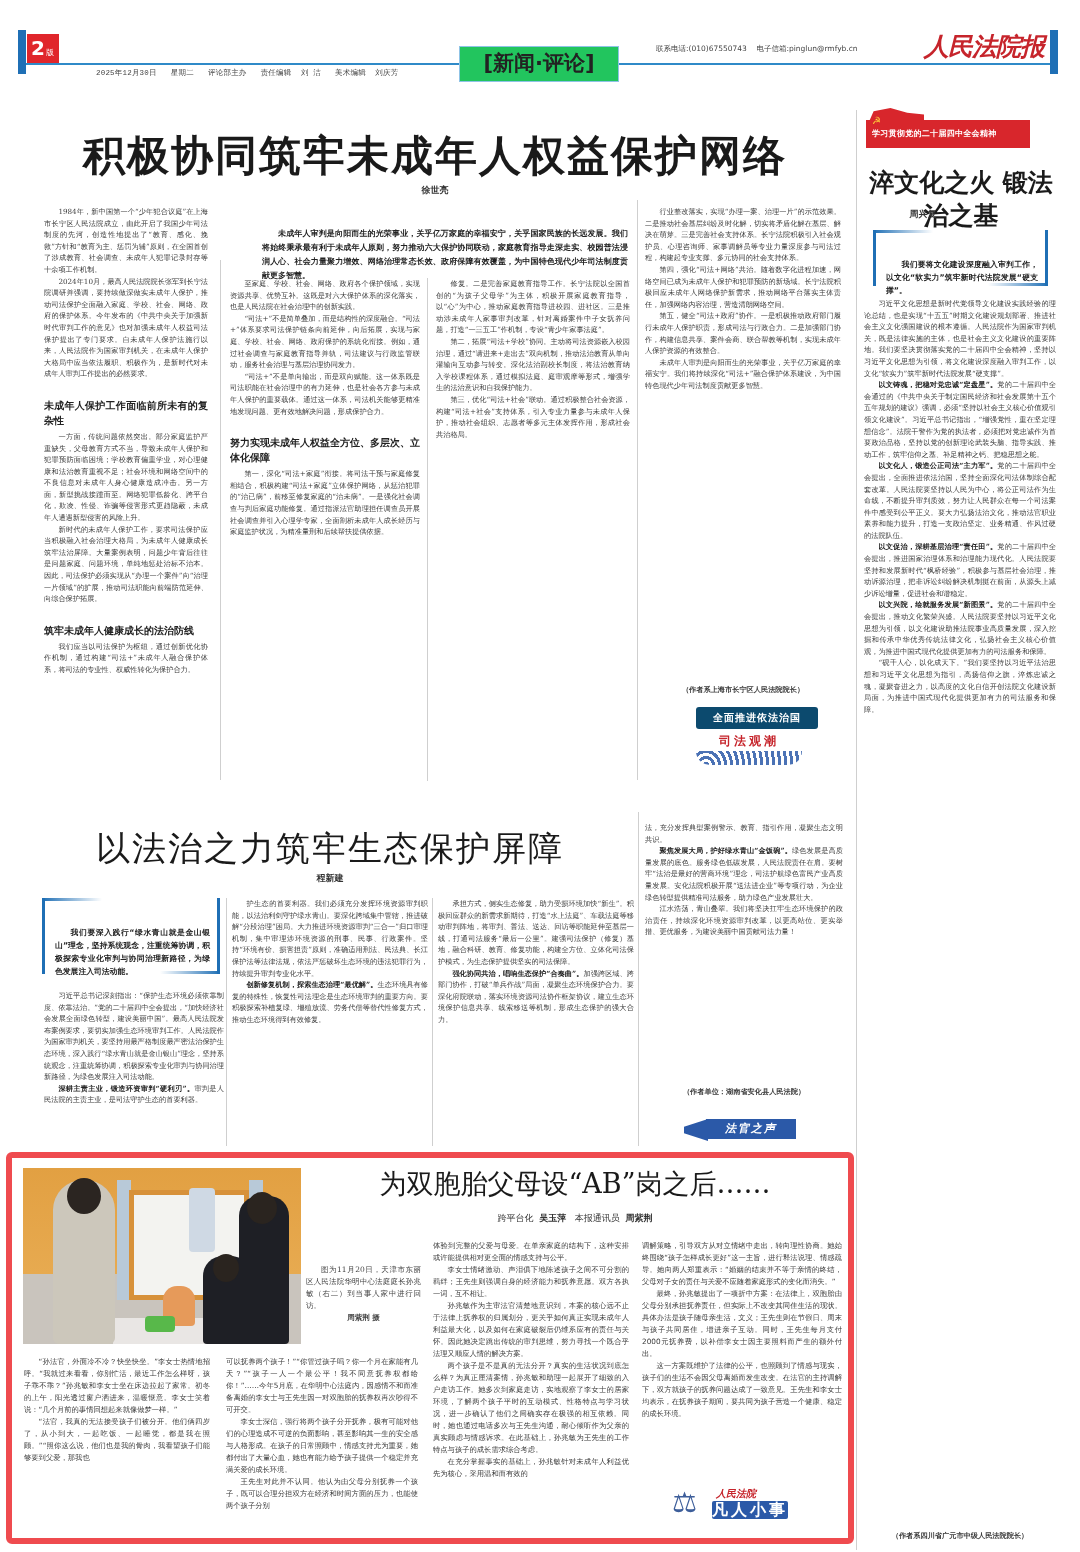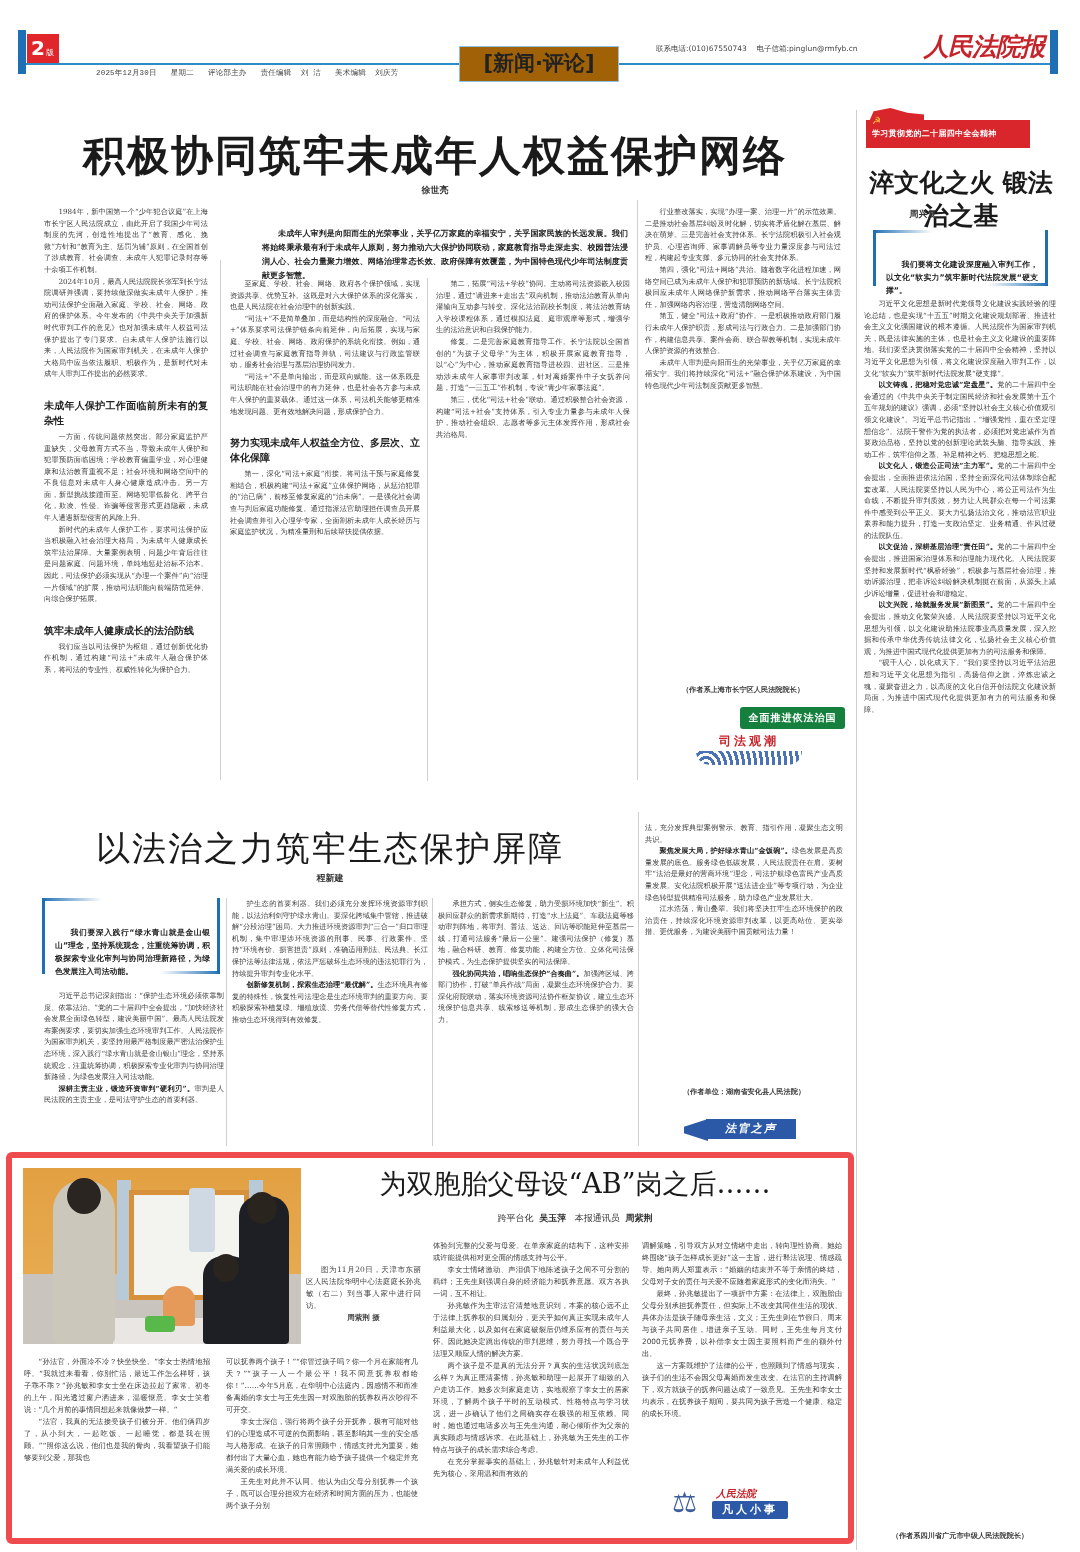--- a/index.html
+++ b/index.html
@@ -7,21 +7,21 @@
   body { position: relative; font-family: "DejaVu Serif", "Liberation Serif", serif; color: #2a2a2a; }
 
   
   .mast { position: absolute; left: 18px; top: 30px; width: 1040px; height: 46px; }
   .mast .leftbar { position: absolute; left: 0; top: 0; width: 8px; height: 44px; background: #1f6fb5; }
   .mast .rightbar { position: absolute; right: 0; top: 0; width: 8px; height: 44px; background: #1f6fb5; }
   .mast .rule { position: absolute; left: 8px; right: 8px; top: 33px; height: 2px; background: #2f8ac8; }
   .mast .page-badge { position: absolute; left: 9px; top: 4px; width: 32px; height: 29px; background: #e0262b; color: #fff; font-family: "DejaVu Sans", sans-serif; font-weight: bold; font-size: 20px; line-height: 29px; padding-left: 4px; }
   .mast .page-badge small { font-size: 8px; font-weight: normal; margin-left: 1px; }
   .mast .meta { position: absolute; left: 78px; top: 14px; font-family: Liberation Mono, monospace; font-size: 7.5px; color: #444; letter-spacing: 0.2px; margin-top: 24px; }
-  .mast .section { position: absolute; left: 441px; top: 16px; width: 160px; height: 36px; border: 1.5px solid #8fc3e6; background: #a16207; font-family: "DejaVu Sans", sans-serif; font-weight: bold; font-size: 21px; text-align: center; line-height: 32px; color: #222; }
+  .mast .section { position: absolute; left: 441px; top: 16px; width: 160px; height: 36px; border: 1.5px solid #8fc3e6; background: #22c55e; font-family: "DejaVu Sans", sans-serif; font-weight: bold; font-size: 21px; text-align: center; line-height: 32px; color: #222; }
   .mast .contact { position: absolute; left: 638px; top: 14px; font-family: "DejaVu Sans", sans-serif; font-size: 7.5px; color: #444; }
   .mast .logo { position: absolute; right: 14px; top: 0px; font-family: "DejaVu Serif", serif; font-style: italic; font-weight: bold; font-size: 25px; color: #c6242b; letter-spacing: -1px; }
 
   
   .headline { position: absolute; font-family: "DejaVu Serif", serif; font-weight: bold; color: #1a1a1a; text-align: center; letter-spacing: 2px; }
   .byline { position: absolute; font-family: "DejaVu Sans", sans-serif; font-size: 9px; font-weight: bold; color: #333; text-align: center; }
   .col { position: absolute; font-size: 7.2px; line-height: 11.6px; color: #3a3a3a; text-align: justify; overflow: hidden; }
   .col p { text-indent: 2em; }
   .col .sub { font-family: "DejaVu Sans", sans-serif; font-weight: bold; font-size: 10px; line-height: 15px; text-indent: 0; margin: 18px 0 3px; color: #222; }
   .col .lead { font-weight: bold; color: #222; }
@@ -34,32 +34,32 @@
   .banner .flag { position: absolute; left: 2px; top: -12px; width: 56px; height: 16px; background: #d8262c; clip-path: polygon(0 100%, 10% 20%, 40% 0, 70% 30%, 100% 40%, 100% 100%); }
   .banner .star { position: absolute; left: 6px; top: -5px; color: #ffd23a; font-size: 10px; }
   .banner .txt { position: absolute; left: 6px; top: 8px; color: #fff; font-family: "DejaVu Sans", sans-serif; font-weight: bold; font-size: 8px; letter-spacing: 0.3px; }
 
   .quote-box { position: absolute; border-left: 3px solid #1f6fb5; border-right: 3px solid #1f6fb5; }
   .quote-box::before { content: ""; position: absolute; left: -3px; top: 0; width: 60px; height: 3px; background: linear-gradient(90deg, #1f6fb5, rgba(31,111,181,0)); }
   .quote-box::after { content: ""; position: absolute; right: -3px; bottom: 0; width: 60px; height: 3px; background: linear-gradient(270deg, #1f6fb5, rgba(31,111,181,0)); }
 
   
   .badge-lawnation { position: absolute; left: 696px; top: 707px; width: 106px; height: 65px; }
-  .badge-lawnation .top { width: 105px; height: 22px; background: #15803d; color: #fff; font-family: "DejaVu Sans", sans-serif; font-weight: bold; font-size: 10px; text-align: center; line-height: 22px; letter-spacing: 1px; border-radius: 3px; margin-left: 44px; }
+  .badge-lawnation .top { width: 122px; height: 22px; background: #0c4a6e; color: #fff; font-family: "DejaVu Sans", sans-serif; font-weight: bold; font-size: 10px; text-align: center; line-height: 22px; letter-spacing: 1px; border-radius: 3px; }
   .badge-lawnation .mid { margin-top: 4px; text-align: center; font-family: "DejaVu Serif", serif; font-weight: bold; color: #c6242b; font-size: 12px; letter-spacing: 3px; }
   .badge-lawnation .waves { height: 14px; margin-top: 1px; background: repeating-radial-gradient(circle at 10px 14px, #2b59a8 0 3px, #fff 3px 6px); border-radius: 0 0 20px 20px; opacity: 0.85; }
 
   .badge-judge { position: absolute; left: 684px; top: 1115px; width: 118px; height: 28px; }
   .badge-judge .horn { position: absolute; left: 0; top: 4px; width: 24px; height: 22px; background: #2b59a8; clip-path: polygon(0 35%, 100% 0, 100% 100%, 0 65%); }
   .badge-judge .body { position: absolute; left: 22px; top: 4px; width: 90px; height: 20px; background: #2b59a8; color: #fff; font-family: "DejaVu Serif", serif; font-style: italic; font-weight: bold; font-size: 11px; line-height: 20px; text-align: center; letter-spacing: 2px; }
 
   .badge-story { position: absolute; left: 672px; top: 1485px; width: 118px; height: 40px; }
   .badge-story .scale { position: absolute; left: 0; top: 2px; font-size: 28px; color: #3d5e9a; line-height: 32px; }
   .badge-story .top { position: absolute; left: 44px; top: 2px; font-family: "DejaVu Serif", serif; font-style: italic; font-weight: bold; font-size: 10px; color: #c6242b; }
-  .badge-story .bot { position: absolute; left: 40px; top: 16px; width: 76px; height: 18px; background: #2b59a8; color: #fff; font-family: "DejaVu Serif", serif; font-weight: bold; font-size: 11px; line-height: 18px; text-align: center; letter-spacing: 3px; border-radius: 2px; }
+  .badge-story .bot { position: absolute; left: 40px; top: 16px; width: 76px; height: 18px; background: #2b59a8; color: #fff; font-family: "DejaVu Serif", serif; font-weight: bold; font-size: 16px; line-height: 18px; text-align: center; letter-spacing: 3px; border-radius: 2px; }
 
   
   .feature { position: absolute; left: 6px; top: 1152px; width: 848px; height: 392px; border: 6px solid #ef4b4f; border-radius: 6px; }
   .photo { position: absolute; left: 23px; top: 1168px; width: 278px; height: 176px; overflow: hidden; background: #e8a64a; }
   .photo .wall { position: absolute; left: 0; top: 0; width: 100%; height: 100%; background: linear-gradient(180deg, #e2a042 0%, #e7aa50 60%, #c9c4bd 60%); }
   .photo .window { position: absolute; left: 106px; top: 22px; width: 120px; height: 110px; background: #f3f3f0; border: 5px solid #d7913a; }
   .photo .curtain-l { position: absolute; left: 94px; top: 12px; width: 14px; height: 120px; background: #b8c9d8; }
   .photo .curtain-r { position: absolute; left: 226px; top: 12px; width: 14px; height: 120px; background: #b8c9d8; }
   .photo .person1 { position: absolute; left: 30px; top: 12px; width: 62px; height: 164px; background: #ccc7bb; border-radius: 30px 30px 6px 6px; }
   .photo .person1 .head { position: absolute; left: 14px; top: -2px; width: 34px; height: 36px; background: #2b2521; border-radius: 50%; }
@@ -122,22 +122,22 @@
 <div class="col" style="left:230px; top:278px; width:190px; height:503px;">
   <p>至家庭、学校、社会、网络、政府各个保护领域，实现资源共享、优势互补。这既是对六大保护体系的深化落实，也是人民法院在社会治理中的创新实践。</p>
   <p>“司法+”不是简单叠加，而是结构性的深度融合。“司法+”体系要求司法保护链条向前延伸，向后拓展，实现与家庭、学校、社会、网络、政府保护的系统化衔接。例如，通过社会调查与家庭教育指导并轨，司法建议与行政监管联动，服务社会治理与基层治理协同发力。</p>
   <p>“司法+”不是单向输出，而是双向赋能。这一体系既是司法职能在社会治理中的有力延伸，也是社会各方参与未成年人保护的重要载体。通过这一体系，司法机关能够更精准地发现问题、更有效地解决问题，形成保护合力。</p>
   <div class="sub">努力实现未成年人权益全方位、多层次、立体化保障</div>
   <p>第一，深化“司法+家庭”衔接。将司法干预与家庭修复相结合，积极构建“司法+家庭”立体保护网络，从惩治犯罪的“治已病”，前移至修复家庭的“治未病”。一是强化社会调查与判后家庭功能修复。通过指派法官助理担任调查员开展社会调查并引入心理学专家，全面剖析未成年人成长经历与家庭监护状况，为精准量刑和后续帮扶提供依据。</p>
 </div>
 <div class="vr" style="left:427px; top:278px; height:503px;"></div>
 
 <div class="col" style="left:436px; top:278px; width:194px; height:503px;">
+  <p>修复。二是完善家庭教育指导工作。长宁法院以全国首创的“为孩子父母学”为主体，积极开展家庭教育指导，以“心”为中心，推动家庭教育指导进校园、进社区。三是推动涉未成年人家事审判改革，针对离婚案件中子女抚养问题，打造“一三五工”作机制，专设“青少年家事法庭”。</p>
   <p>第二，拓展“司法+学校”协同。主动将司法资源嵌入校园治理，通过“请进来+走出去”双向机制，推动法治教育从单向灌输向互动参与转变。深化法治副校长制度，将法治教育纳入学校课程体系，通过模拟法庭、庭审观摩等形式，增强学生的法治意识和自我保护能力。</p>
-  <p>修复。二是完善家庭教育指导工作。长宁法院以全国首创的“为孩子父母学”为主体，积极开展家庭教育指导，以“心”为中心，推动家庭教育指导进校园、进社区。三是推动涉未成年人家事审判改革，针对离婚案件中子女抚养问题，打造“一三五工”作机制，专设“青少年家事法庭”。</p>
   <p>第三，优化“司法+社会”联动。通过积极整合社会资源，构建“司法+社会”支持体系，引入专业力量参与未成年人保护，推动社会组织、志愿者等多元主体发挥作用，形成社会共治格局。</p>
 </div>
 <div class="vr" style="left:637px; top:200px; height:580px;"></div>
 
 <div class="col" style="left:645px; top:206px; width:196px; height:480px;">
   <p>行业整改落实，实现“办理一案、治理一片”的示范效果。二是推动社会基层纠纷及时化解，切实将矛盾化解在基层、解决在萌芽。三是完善社会支持体系。长宁法院积极引入社会观护员、心理咨询师、家事调解员等专业力量深度参与司法过程，构建起专业支撑、多元协同的社会支持体系。</p>
   <p>第四，强化“司法+网络”共治。随着数字化进程加速，网络空间已成为未成年人保护和犯罪预防的新场域。长宁法院积极回应未成年人网络保护新需求，推动网络平台落实主体责任，加强网络内容治理，营造清朗网络空间。</p>
   <p>第五，健全“司法+政府”协作。一是积极推动政府部门履行未成年人保护职责，形成司法与行政合力。二是加强部门协作，构建信息共享、案件会商、联合帮教等机制，实现未成年人保护资源的有效整合。</p>
   <p>未成年人审判是向阳而生的光荣事业，关乎亿万家庭的幸福安宁。我们将持续深化“司法+”融合保护体系建设，为中国特色现代少年司法制度贡献更多智慧。</p>
 </div>

